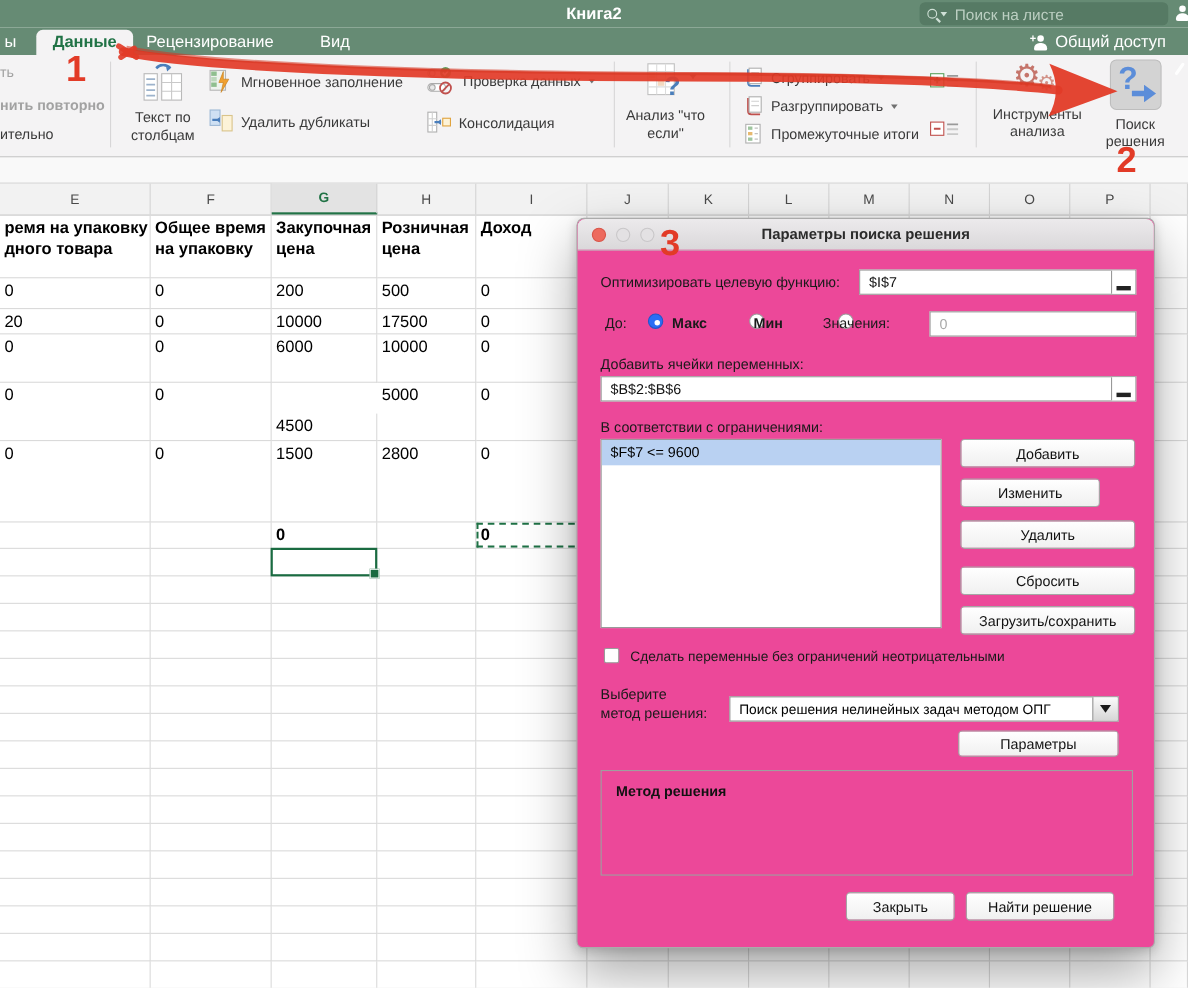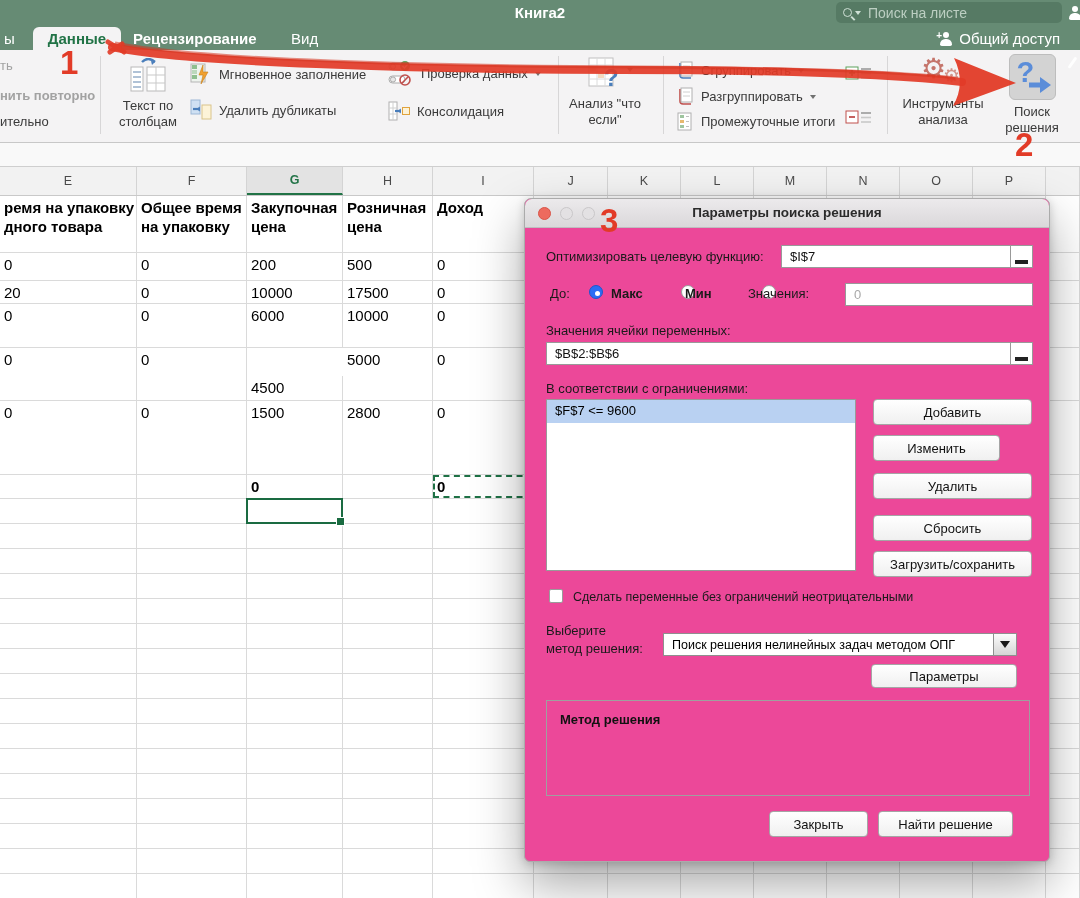--- a/index.html
+++ b/index.html
@@ -18,21 +18,21 @@
   .person { width:15px; height:13px; position:relative; display:inline-block; }
   .person::before { content:""; position:absolute; left:4px; top:0; width:6px; height:6px; border-radius:50%; background:#fff; }
   .person::after { content:""; position:absolute; left:1px; top:7px; width:12px; height:7px; border-radius:6px 6px 2px 2px; background:#fff; }
   #person-partial { left:1068px; top:5px; }
 
   
   #tabrow { left:0; top:25px; width:1080px; height:25px; background:#668b74; z-index:20; }
   .tabtxt { color:#fff; font-size:15px; top:5px; }
   #tab-frag { left:4px; }
   #tab-active { left:33px; top:2px; width:88px; height:23px; background:#f4f3f4; border-radius:6px 6px 0 0; text-align:center; color:#217346; font-weight:bold; font-size:15px; padding-top:3px; }
-  #tab-review { left:133px;font-weight:bold; }
+  #tab-review { left:133px; }
   #tab-view { left:291px; }
   #share { right:20px; top:5px; color:#fff; font-size:15px; display:flex; align-items:center; gap:5px; }
   .plus-mini { position:absolute; left:-3px; top:-2px; color:#fff; font-size:10px; font-weight:bold; }
   #edge-mark { left:1071px; top:31px; width:2.5px; height:13px; background:#fff; transform:rotate(35deg); border-radius:2px; opacity:.9; }
 
   
   #ribbon { left:0; top:50px; width:1080px; height:93px; background:#f4f3f4; border-bottom:1px solid #c8c8c8; z-index:15; }
   .rlabel { font-size:13px; color:#3a3a3a; }
   .rlabel2 { font-size:13px; color:#3a3a3a; text-align:center; white-space:pre-line; line-height:1.2; }
   .rgray { color:#a2a2a2; }
@@ -678,21 +678,21 @@
   <span class="abs radio on" style="left:64px;top:86px;"></span>
   <div class="abs dlabel" style="left:86px;top:87px;font-weight:bold;">Макс</div>
   <span class="abs radio" style="left:138px;top:86px;"></span>
   <div class="abs dlabel" style="left:160px;top:87px;font-weight:bold;">Мин</div>
   <span class="abs radio" style="left:200px;top:86px;"></span>
   <div class="abs dlabel" style="left:223px;top:87px;">Значения:</div>
   <div class="abs dinput" style="left:320px;top:84px;width:188px;height:23px;color:#a9a9a9;">
     <span>0</span>
   </div>
 
-  <div class="abs dlabel" style="left:21px;top:124px;">Значения ячейки переменных:</div>
+  <div class="abs dlabel" style="left:21px;top:124px;">Добавить ячейки переменных:</div>
   <div class="abs dinput" style="left:21px;top:143px;width:487px;height:23px;">
     <span>$B$2:$B$6</span>
     <span class="range-btn"></span>
   </div>
 
   <div class="abs dlabel" style="left:21px;top:182px;">В соответствии с ограничениями:</div>
   <div id="listbox" class="abs" style="left:21px;top:200px;width:310px;height:172px;">
       <div class="constraint sel">$F$7 &lt;= 9600</div>
     </div>
 

